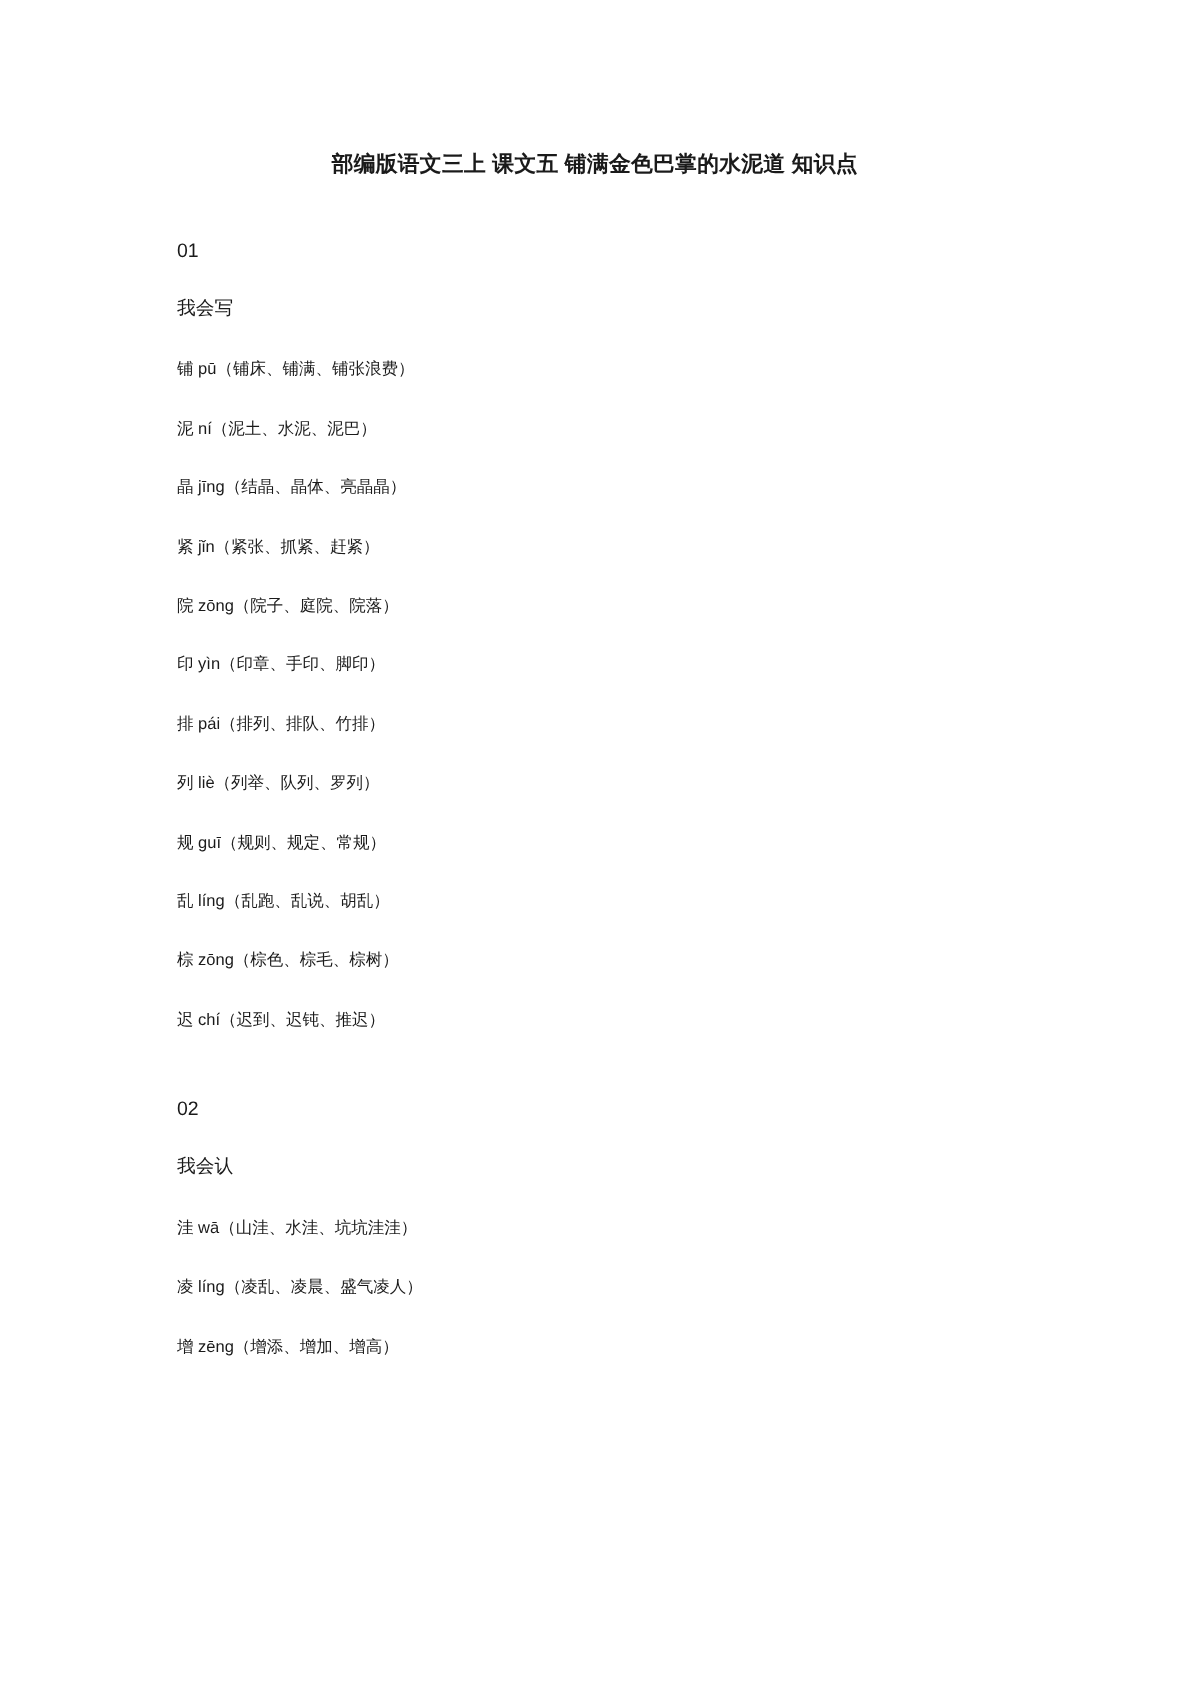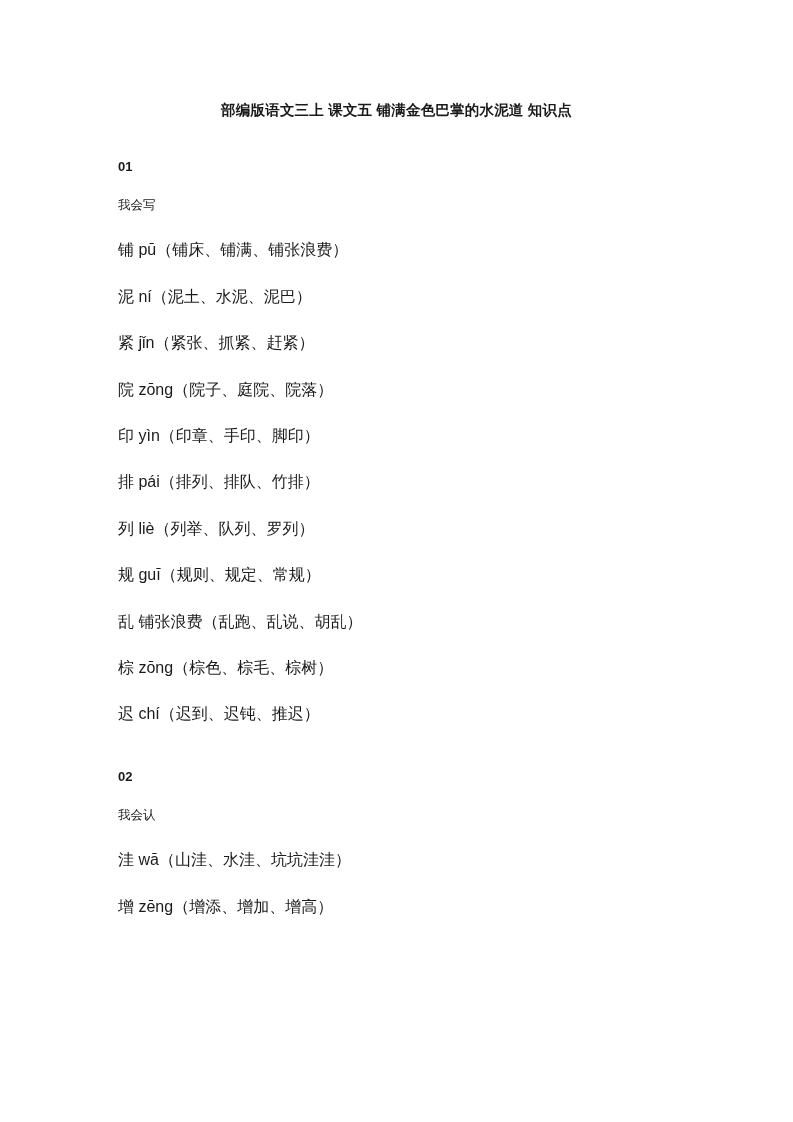--- a/index.html
+++ b/index.html
@@ -27,32 +27,32 @@
     text-align: center;
     letter-spacing: 0.2px;
     margin: 0 0 36px 0;
     line-height: 1.5;
   }
   .section {
     margin: 0;
   }
   .section-number {
     font-size: 13px;
-    font-weight: bold;
+    font-weight: normal;
     margin: 0 0 22px 0;
     line-height: 1.4;
   }
   .section-heading {
     font-size: 12.5px;
     margin: 0 0 24px 0;
     line-height: 1.4;
     font-family: Liberation Mono, monospace;
   }
   .entry {
-    font-size: 16px;
+    font-size: 11px;
     line-height: 1.4;
     margin: 0 0 24px 0;
     white-space: nowrap;
   }
   .entry:last-child {
     margin-bottom: 0;
   }
   .section-gap {
     height: 42px;
   }
@@ -62,33 +62,35 @@
 
 <div class="page">
 
   <div class="doc-title">部编版语文三上  课文五  铺满金色巴掌的水泥道 知识点</div>
 
   <div class="section">
     <div class="section-number">01</div>
     <div class="section-heading">我会写</div>
     <div class="entry">铺 pū（铺床、铺满、铺张浪费）</div>
     <div class="entry">泥 ní（泥土、水泥、泥巴）</div>
+    <div class="entry">晶 jīng（结晶、晶体、亮晶晶）</div>
     <div class="entry">紧 jǐn（紧张、抓紧、赶紧）</div>
     <div class="entry">院 zōng（院子、庭院、院落）</div>
     <div class="entry">印 yìn（印章、手印、脚印）</div>
     <div class="entry">排 pái（排列、排队、竹排）</div>
     <div class="entry">列 liè（列举、队列、罗列）</div>
     <div class="entry">规 guī（规则、规定、常规）</div>
-    <div class="entry">乱 铺张浪费（乱跑、乱说、胡乱）</div>
+    <div class="entry">乱 líng（乱跑、乱说、胡乱）</div>
     <div class="entry">棕 zōng（棕色、棕毛、棕树）</div>
     <div class="entry">迟 chí（迟到、迟钝、推迟）</div>
   </div>
 
   <div class="section-gap"></div>
 
   <div class="section">
     <div class="section-number">02</div>
     <div class="section-heading">我会认</div>
     <div class="entry">洼 wā（山洼、水洼、坑坑洼洼）</div>
+    <div class="entry">凌 líng（凌乱、凌晨、盛气凌人）</div>
     <div class="entry">增 zēng（增添、增加、增高）</div>
   </div>
 
 </div>
 
 </body></html>

